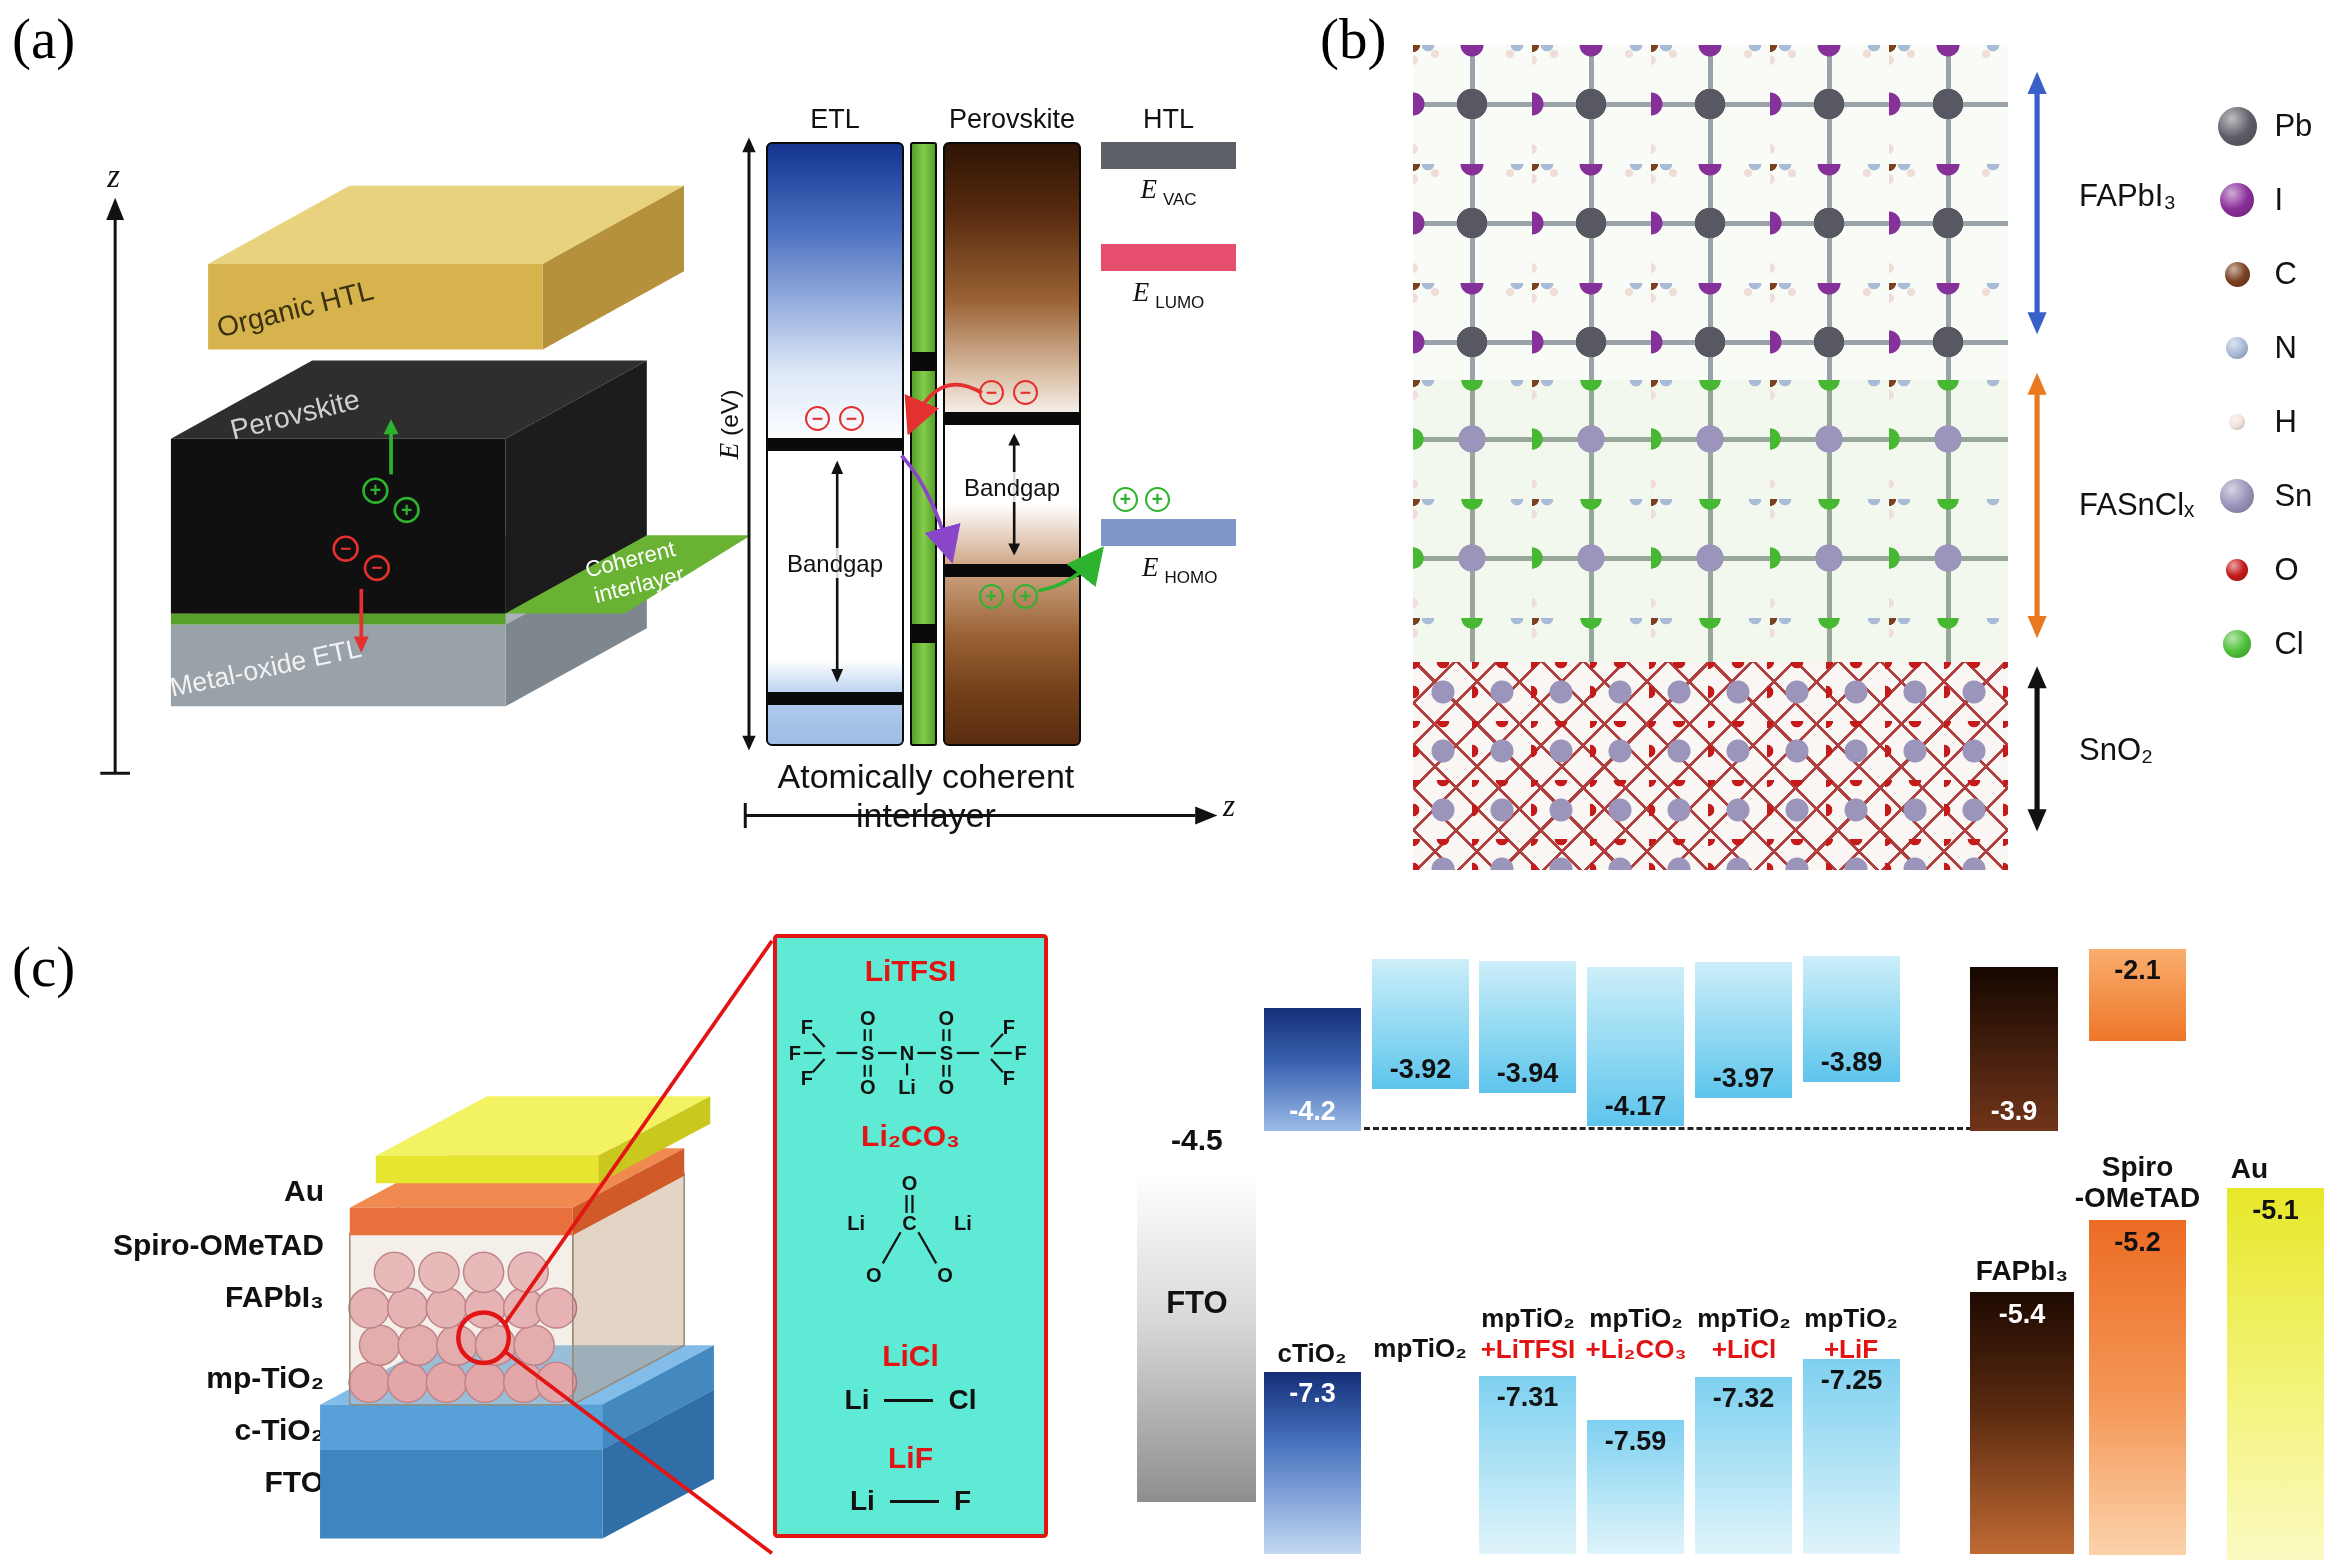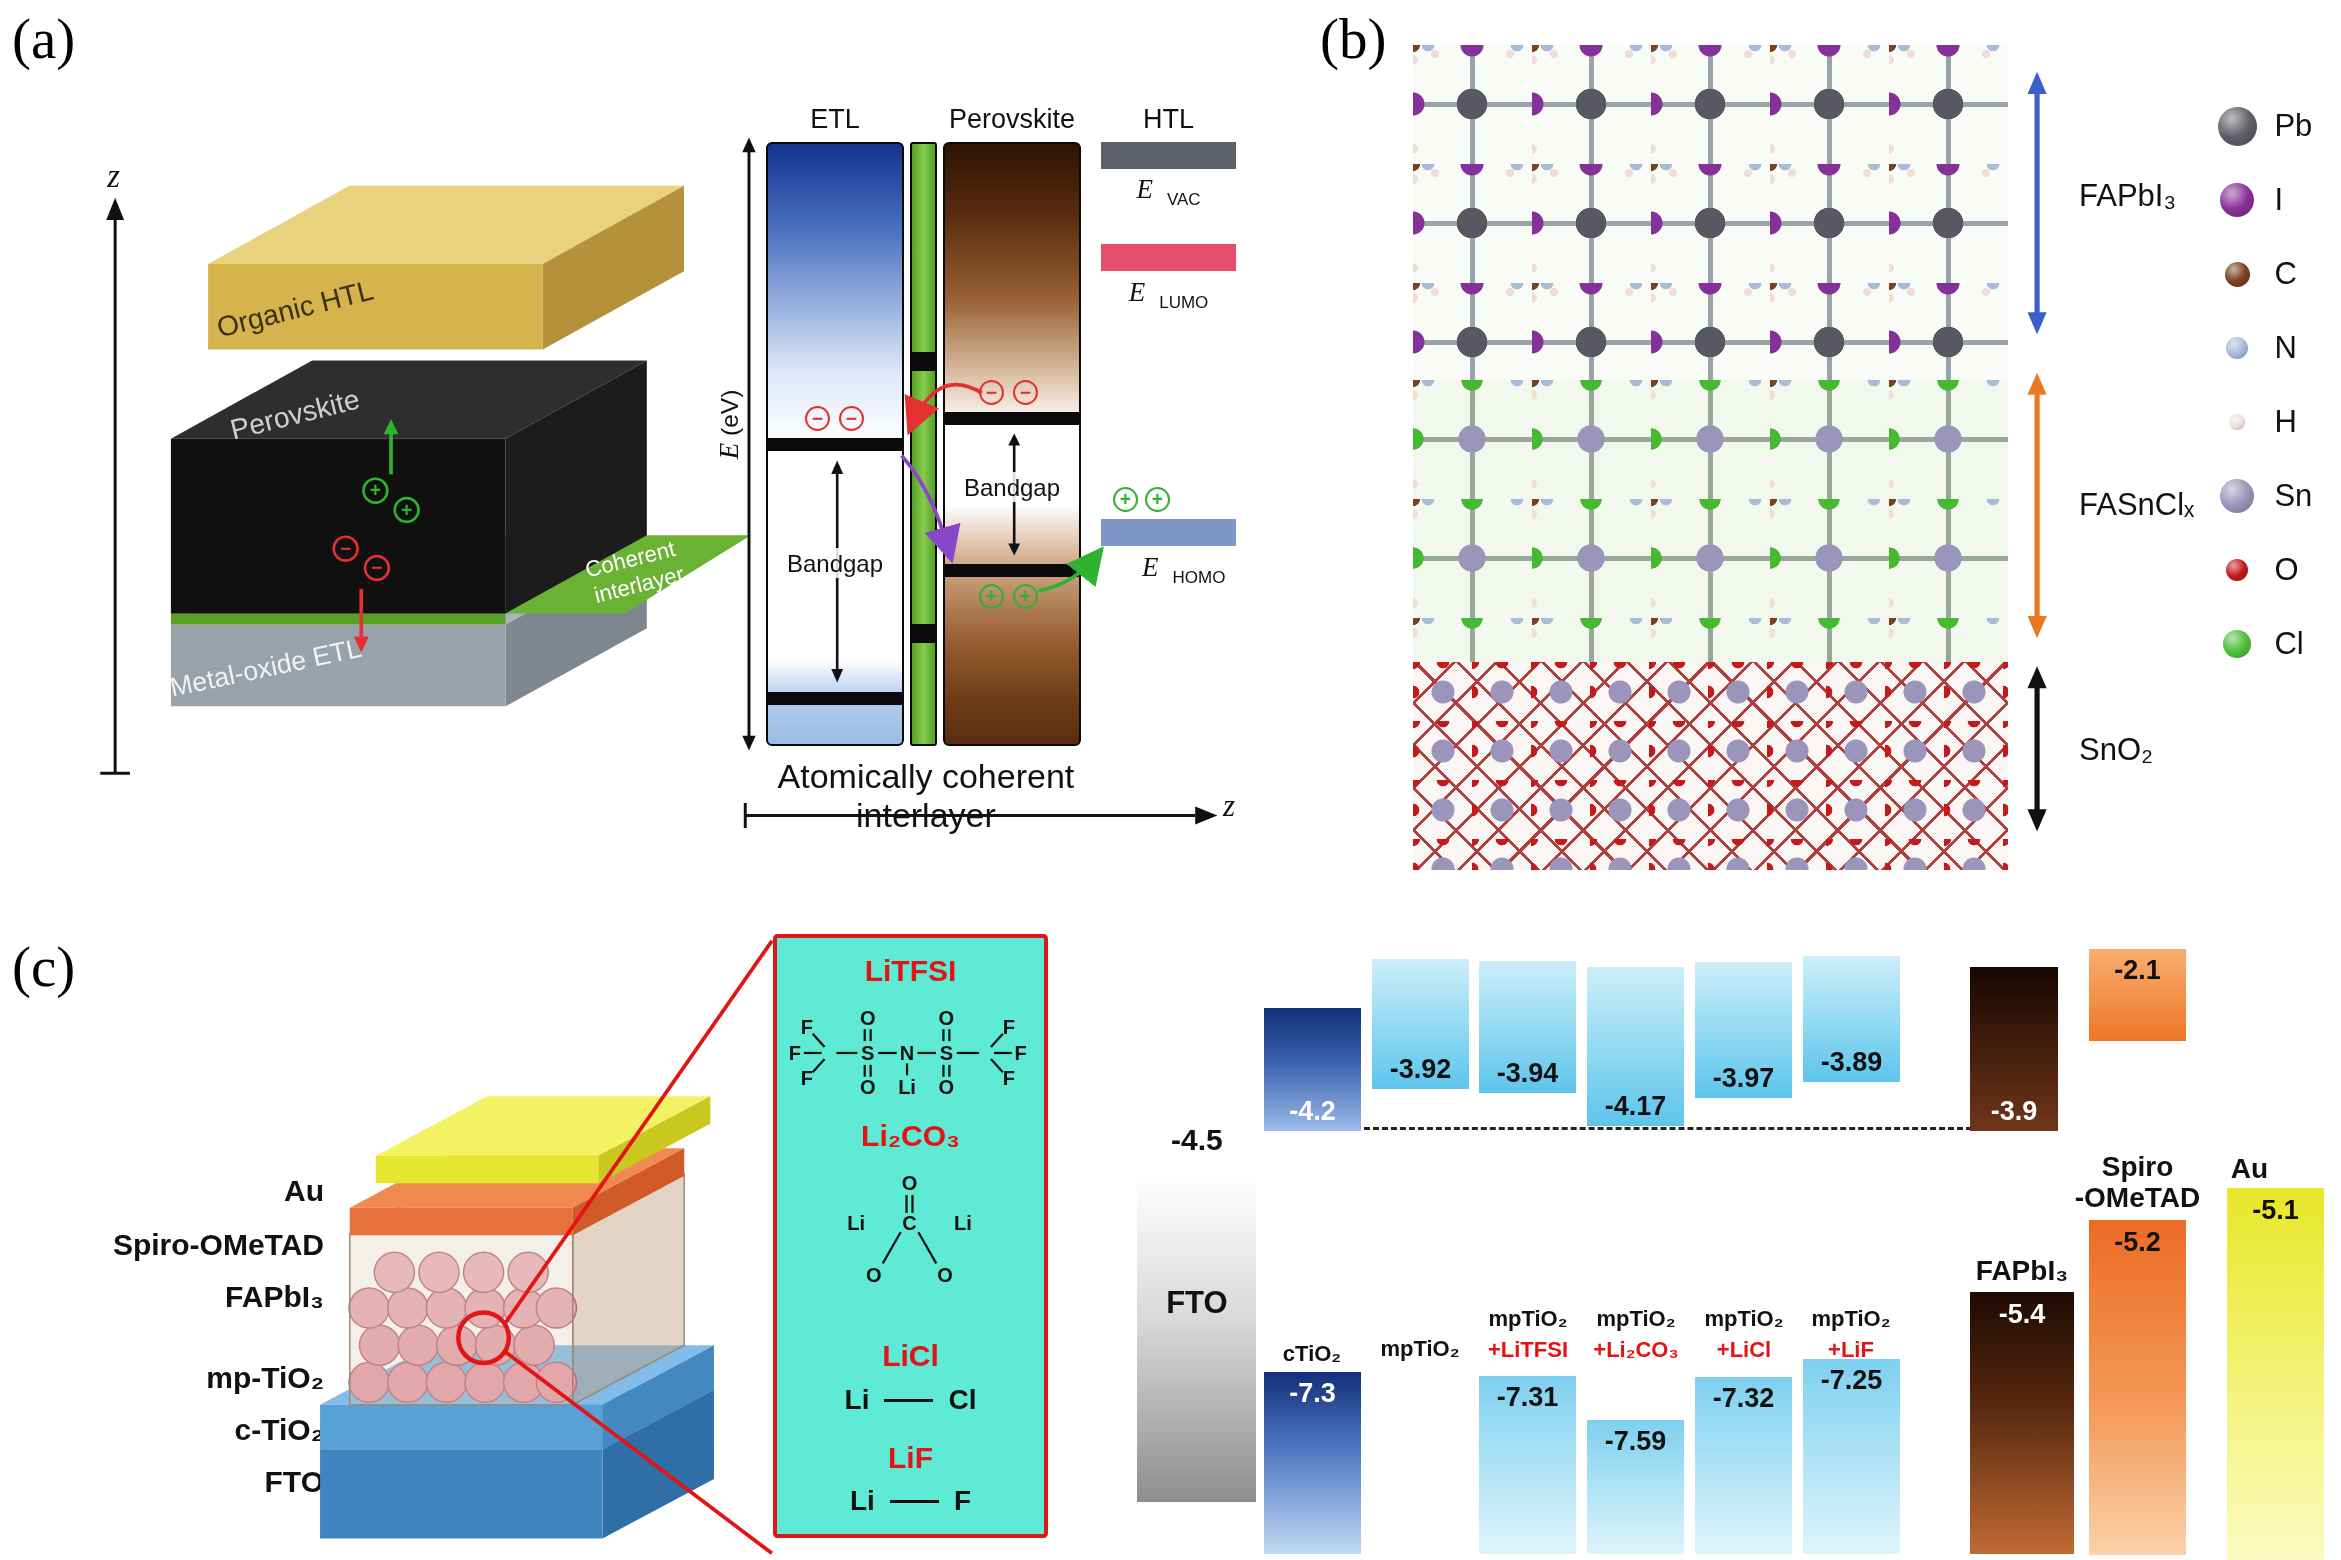--- a/index.html
+++ b/index.html
@@ -20,21 +20,21 @@
   .bd-tick{position:absolute;left:0;right:0;height:19.3px;background:#0a0a0a}
   .bandgap-label{position:absolute;left:0;width:100%;text-align:center;font-size:24px;color:#111}
   .bandgap-label span{background:rgba(255,255,255,.85);padding:1.5px 4.5px}
   .charge{position:absolute;width:25px;height:25px;border-radius:50%;display:flex;align-items:center;
           justify-content:center;font-size:19.3px;font-weight:bold;line-height:1}
   .charge.neg{border:2.2px solid #e53030;color:#e53030}
   .charge.pos{border:2.2px solid #2db32d;color:#2db32d}
   .htl-bar{position:absolute;width:135px;height:27px}
   .e-label{position:absolute;font-size:25px;color:#111}
   .mi{font-family:"Liberation Serif",serif;font-style:italic;font-size:27px}
-  .msub{font-size:17px;position:relative;top:6.7px;margin-left:14px}
+  .msub{font-size:17px;position:relative;top:6.7px;margin-left:6px}
   .bd-caption{position:absolute;text-align:center;font-size:34px;color:#111}
   .z-label{position:absolute;font-family:"Liberation Serif",serif;font-style:italic;font-size:31px;color:#111}
   .e-axis-label{position:absolute;left:-82px;top:312px;width:164px;text-align:center;
                 transform:rotate(-90deg);font-size:24.5px;color:#111}
 
   
   .lat{position:absolute;left:0;width:595px}
   .lat-fapbi{top:0;height:335px;background-color:#f8fbf6;background-image:
     radial-gradient(circle at 59px 59px,#585862 0 15px,transparent 15.6px),
     radial-gradient(circle at 0px 59px,#86309a 0 11px,transparent 12px),
@@ -81,21 +81,21 @@
   .inset-box{position:absolute;border:4.5px solid #e21414;border-radius:4.5px;background:#5eead4}
   .chem-title{position:absolute;width:100%;text-align:center;font-weight:bold;font-size:30px;color:#e21414}
   .chem-row{position:absolute;width:100%;display:flex;justify-content:center;align-items:center;gap:15px;
             font-weight:bold;font-size:28px;color:#111}
   .chem-dash{width:49px;height:3px;background:#111}
 
   .bar{position:absolute}
   .ev-val{position:absolute;left:0;width:100%;text-align:center;font-weight:bold;font-size:27px;color:#111}
   .ev-val.w{color:#fff}
   .ev-num{position:absolute;text-align:center;font-weight:bold;font-size:30px;color:#111}
-  .ev-lab{position:absolute;text-align:center;font-weight:bold;font-size:22px;line-height:31px;color:#111}
+  .ev-lab{position:absolute;text-align:center;font-weight:bold;font-size:26px;line-height:31px;color:#111}
   .ev-lab span{display:block}
   .ev-lab .add{color:#e21414}
   .ev-dash{position:absolute;border-top:3px dashed #222;height:0}
   .grad-fto{background:linear-gradient(180deg,#ffffff 0%,#d8d8d8 45%,#8e8e8e 100%)}
   .grad-navy-cb{background:linear-gradient(180deg,#142f78 0%,#3b63b0 45%,#9cbce8 100%)}
   .grad-navy-vb{background:linear-gradient(180deg,#142f78 0%,#4a74c0 40%,#c2d8f2 100%)}
   .grad-cyan-cb{background:linear-gradient(180deg,#cdeef9 0%,#8ed8f2 55%,#5ec4ec 100%)}
   .grad-cyan-vb{background:linear-gradient(180deg,#7ed0f0 0%,#b8e6f6 60%,#dff4fb 100%)}
   .grad-brown-cb{background:linear-gradient(180deg,#160700,#70351a)}
   .grad-brown-vb{background:linear-gradient(180deg,#1e0a02 0%,#5a2a10 45%,#c06a34 100%)}

